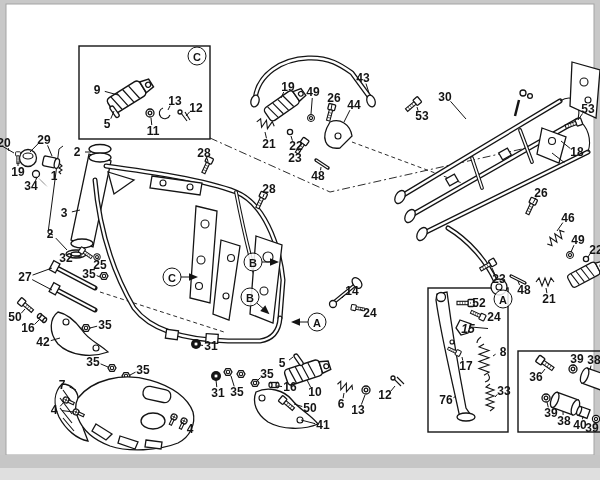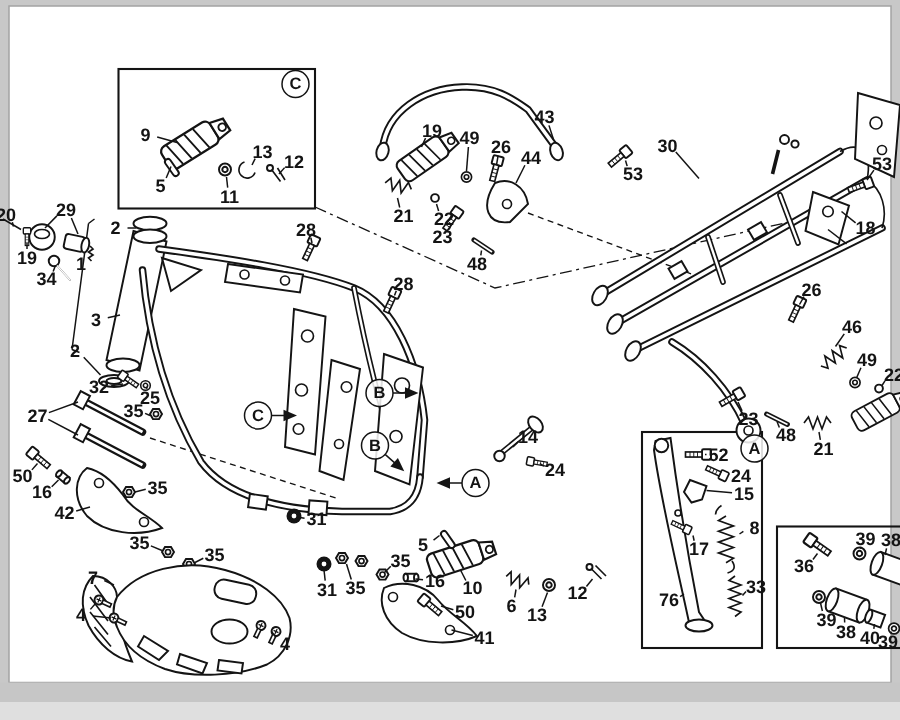--- a/index.html
+++ b/index.html
@@ -491,21 +491,21 @@
     <div class="callout" style="left: 568px; top: 218px;">46</div>
     <div class="callout" style="left: 578px; top: 240px;">49</div>
     <div class="callout" style="left: 596px; top: 250px;">22</div>
     <div class="callout" style="left: 499px; top: 279px;">23</div>
     <div class="callout" style="left: 524px; top: 290px;">48</div>
     <div class="callout" style="left: 549px; top: 299px;">21</div>
     <div class="callout" style="left: 352px; top: 291px;">14</div>
     <div class="callout" style="left: 370px; top: 313px;">24</div>
     <div class="callout" style="left: 479px; top: 303px;">52</div>
     <div class="callout" style="left: 494px; top: 317px;">24</div>
-    <div class="callout" style="left: 496px; top: 329px;">15</div>
+    <div class="callout" style="left: 468px; top: 329px; font-style: italic;">15</div>
     <div class="callout" style="left: 503px; top: 352px;">8</div>
     <div class="callout" style="left: 466px; top: 366px;">17</div>
     <div class="callout" style="left: 504px; top: 391px;">33</div>
     <div class="callout" style="left: 446px; top: 400px;">76</div>
     <div class="callout" style="left: 536px; top: 377px;">36</div>
     <div class="callout" style="left: 577px; top: 359px;">39</div>
     <div class="callout" style="left: 594px; top: 360px;">38</div>
     <div class="callout" style="left: 551px; top: 413px;">39</div>
     <div class="callout" style="left: 564px; top: 421px;">38</div>
     <div class="callout" style="left: 580px; top: 425px;">40</div>

